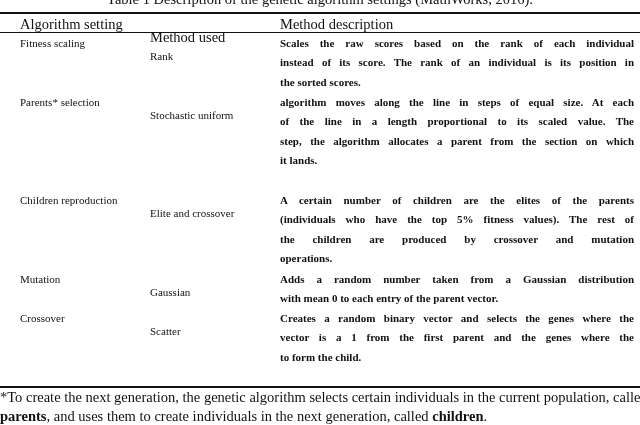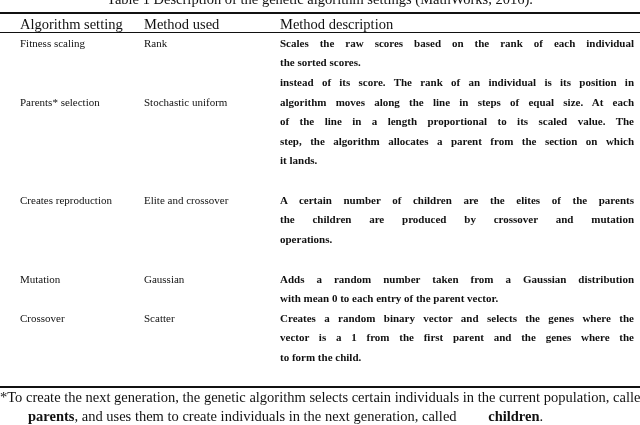--- a/index.html
+++ b/index.html
@@ -51,21 +51,21 @@
       left: 0;
       width: 640px;
     }
     .cell {
       position: absolute;
       top: 0;
       font-size: 11px;
       line-height: 19.4px;
     }
     .c1 { left: 20px; }
-    .c2 { left: 144px; }
+    .c2 { left: 150px; margin-top: 13px; }
     .c3 { left: 280px; width: 354px; text-align: justify; font-weight: bold; }
     .c3 .line {
       display: block;
       text-align: justify;
       text-align-last: justify;
       white-space: nowrap;
       height: 19.4px;
     }
     .c3 .line.last {
       text-align-last: left;
@@ -79,62 +79,63 @@
       line-height: 19px;
     }
     .footnote .fl {
       display: block;
       white-space: nowrap;
     }
     .footnote .fl1 {
       text-align: justify;
       text-align-last: justify;
     }
-    b { font-weight: bold; padding-left: 28px; }
+    b { font-weight: bold; }
   </style>
 </head>
 <body>
 
 <div class="caption">Table 1 Description of the genetic algorithm settings (MathWorks, 2016).</div>
 
 <div class="rule rule-top"></div>
 <div class="rule rule-head"></div>
 <div class="rule rule-bottom"></div>
 
 <div class="table">
   <div class="hdr c1">Algorithm setting</div>
   <div class="hdr c2">Method used</div>
   <div class="hdr" style="left:280px">Method description</div>
 
   <div class="row" style="top:20px">
     <div class="cell c1">Fitness scaling</div>
     <div class="cell c2">Rank</div>
     <div class="cell c3">
       <span class="line">Scales the raw scores based on the rank of each individual</span>
+      <span class="line">instead of its score. The rank of an individual is its position in</span>
       <span class="line last">the sorted scores.</span>
-      <span class="line">instead of its score. The rank of an individual is its position in</span>
     </div>
   </div>
 
   <div class="row" style="top:79px">
     <div class="cell c1">Parents* selection</div>
     <div class="cell c2">Stochastic uniform</div>
     <div class="cell c3">
       <span class="line">algorithm moves along the line in steps of equal size. At each</span>
       <span class="line">of the line in a length proportional to its scaled value. The</span>
       <span class="line">step, the algorithm allocates a parent from the section on which</span>
       <span class="line last">it lands.</span>
     </div>
   </div>
 
   <div class="row" style="top:177px">
-    <div class="cell c1">Creates reproduction</div>
+    <div class="cell c1">Children reproduction</div>
     <div class="cell c2">Elite and crossover</div>
     <div class="cell c3">
       <span class="line">A certain number of children are the elites of the parents</span>
+      <span class="line">(individuals who have the top 5% fitness values). The rest of</span>
       <span class="line">the children are produced by crossover and mutation</span>
       <span class="line last">operations.</span>
     </div>
   </div>
 
   <div class="row" style="top:256px">
     <div class="cell c1">Mutation</div>
     <div class="cell c2">Gaussian</div>
     <div class="cell c3">
       <span class="line">Adds a random number taken from a Gaussian distribution</span>

